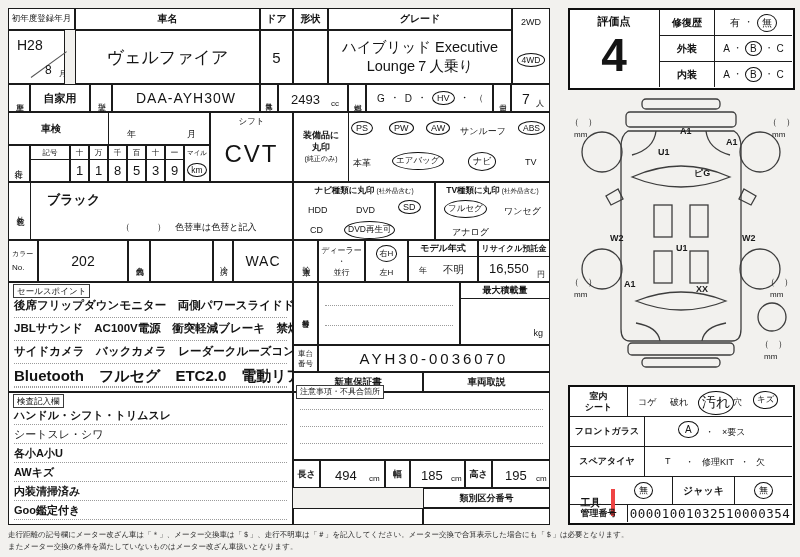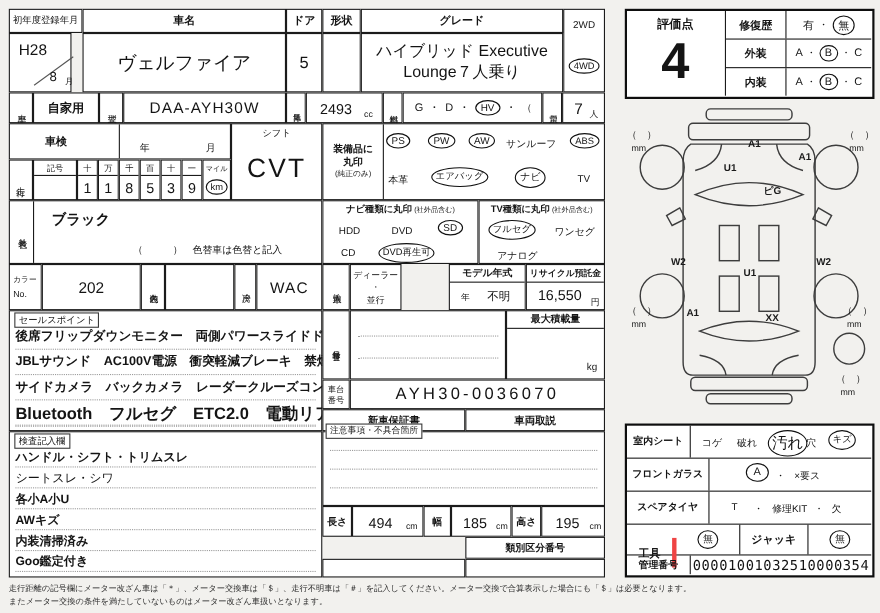--- a/index.html
+++ b/index.html
@@ -247,20 +247,28 @@
   <div class="cell bd fx" style="left:233px;top:240px;width:60px;height:42px">
       <span style="font-size:14px;letter-spacing:1px">WAC</span>
     </div>
   <div class="cell bd fx" style="left:293px;top:240px;width:25px;height:42px">
       <span class="vt" style="font-size:8px">輸入車</span>
     </div>
   <div class="cell bd fx" style="left:318px;top:240px;width:47px;height:42px;flex-direction:column;line-height:11px">
     <span style="font-size:8px">ディーラー</span>
     <span style="font-size:8px">・</span>
     <span style="font-size:8px">並行</span>
+  </div>
+  <div class="cell bd" style="left:365px;top:240px;width:43px;height:42px">
+    <div class="cell fx" style="left:0;top:2px;width:41px;height:20px">
+        <span class="circ" style="font-size:8px;padding:2px 3px">右H</span>
+      </div>
+    <div class="cell fx" style="left:0;top:24px;width:41px;height:14px">
+        <span style="font-size:8px">左H</span>
+      </div>
   </div>
   <div class="cell bd" style="left:408px;top:240px;width:70px;height:42px">
     <div class="hband" style="height:16px">
         <span class="bold s9">モデル年式</span>
       </div>
     <span class="cell s8" style="left:10px;top:24px">年</span>
     <span class="cell" style="left:34px;top:22px;font-size:10.5px">不明</span>
   </div>
   <div class="cell bd" style="left:478px;top:240px;width:72px;height:42px">
     <div class="hband" style="height:16px">
@@ -438,21 +446,21 @@
       <text x="6" y="202" font-size="8">mm</text>
       <text x="198" y="190">（　）</text>
       <text x="202" y="202" font-size="8">mm</text>
       <text x="192" y="252">（　）</text>
       <text x="196" y="264" font-size="8">mm</text>
     </g>
   </svg>
 
   <div class="cell bd2" style="left:568px;top:385px;width:227px;height:140px">
     <div class="cell" style="left:0;top:0;width:222px;height:30px;border-bottom:1px solid #1b1b1b">
-      <div class="cell fx" style="left:0;top:0;width:58px;height:29px;border-right:1px solid #1b1b1b;line-height:11px">
+      <div class="cell fx" style="left:0;top:0;width:58px;height:29px;border-right:1px solid #1b1b1b;flex-direction:column;line-height:11px">
         <span class="s9 bold">室内</span>
         <span class="s9 bold">シート</span>
       </div>
       <span class="cell s9" style="left:68px;top:9px">コゲ</span>
       <span class="cell s9" style="left:100px;top:9px">破れ</span>
       <span class="cell circ" style="left:128px;top:4px;font-size:14px;padding:2px 3px">汚れ</span>
       <span class="cell s9" style="left:163px;top:9px">穴</span>
       <span class="cell circ" style="left:183px;top:4px;font-size:8.5px;padding:2px 3px">キズ</span>
     </div>
     <div class="cell" style="left:0;top:30px;width:222px;height:30px;border-bottom:1px solid #1b1b1b">

